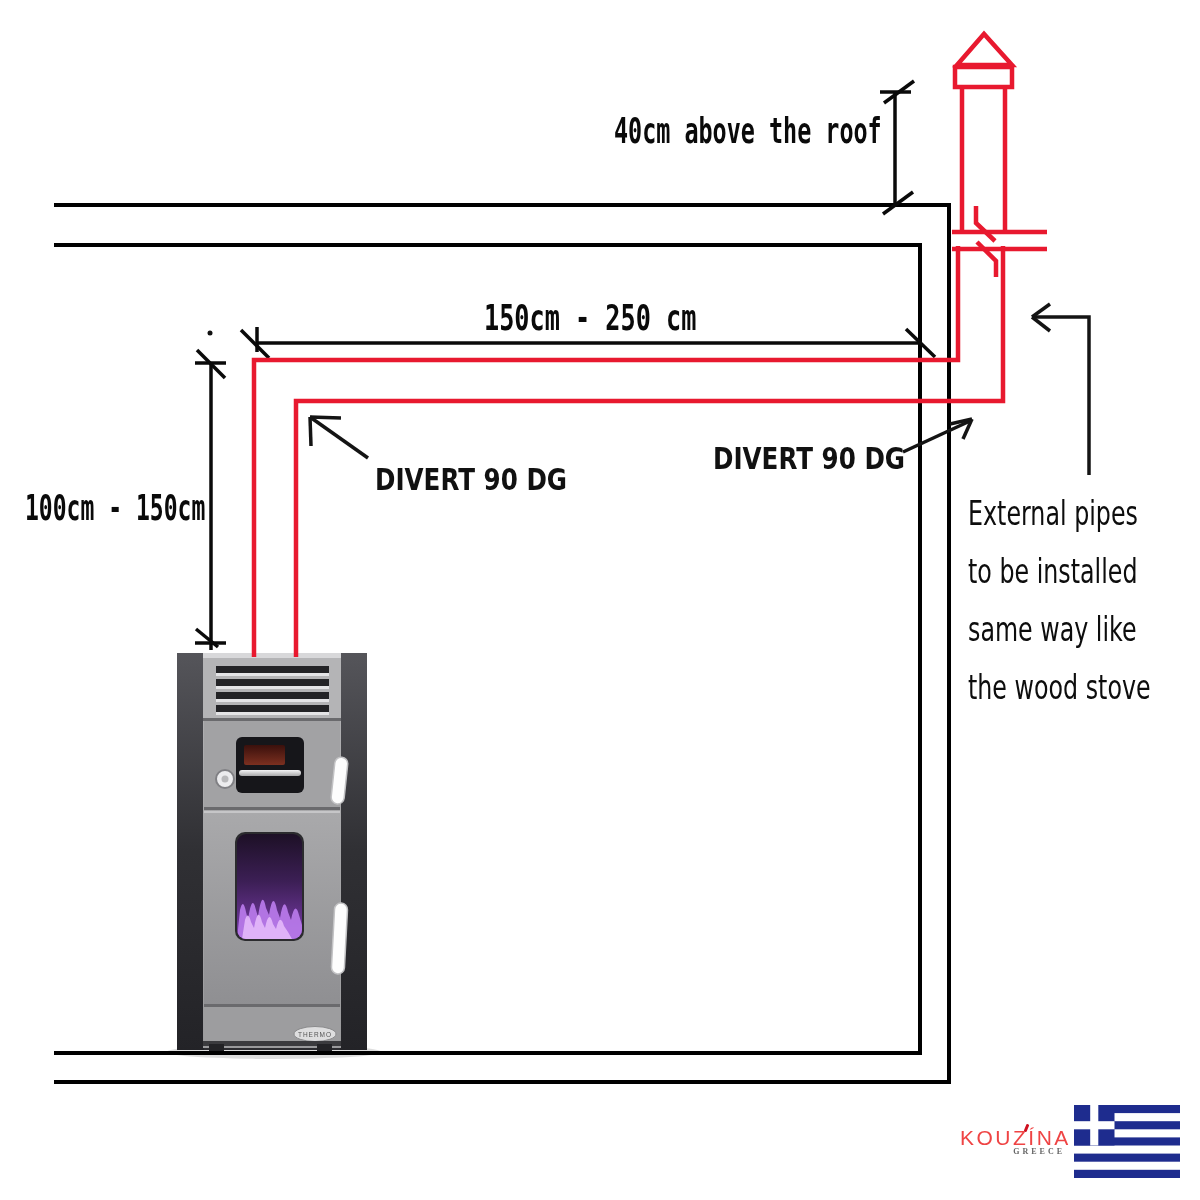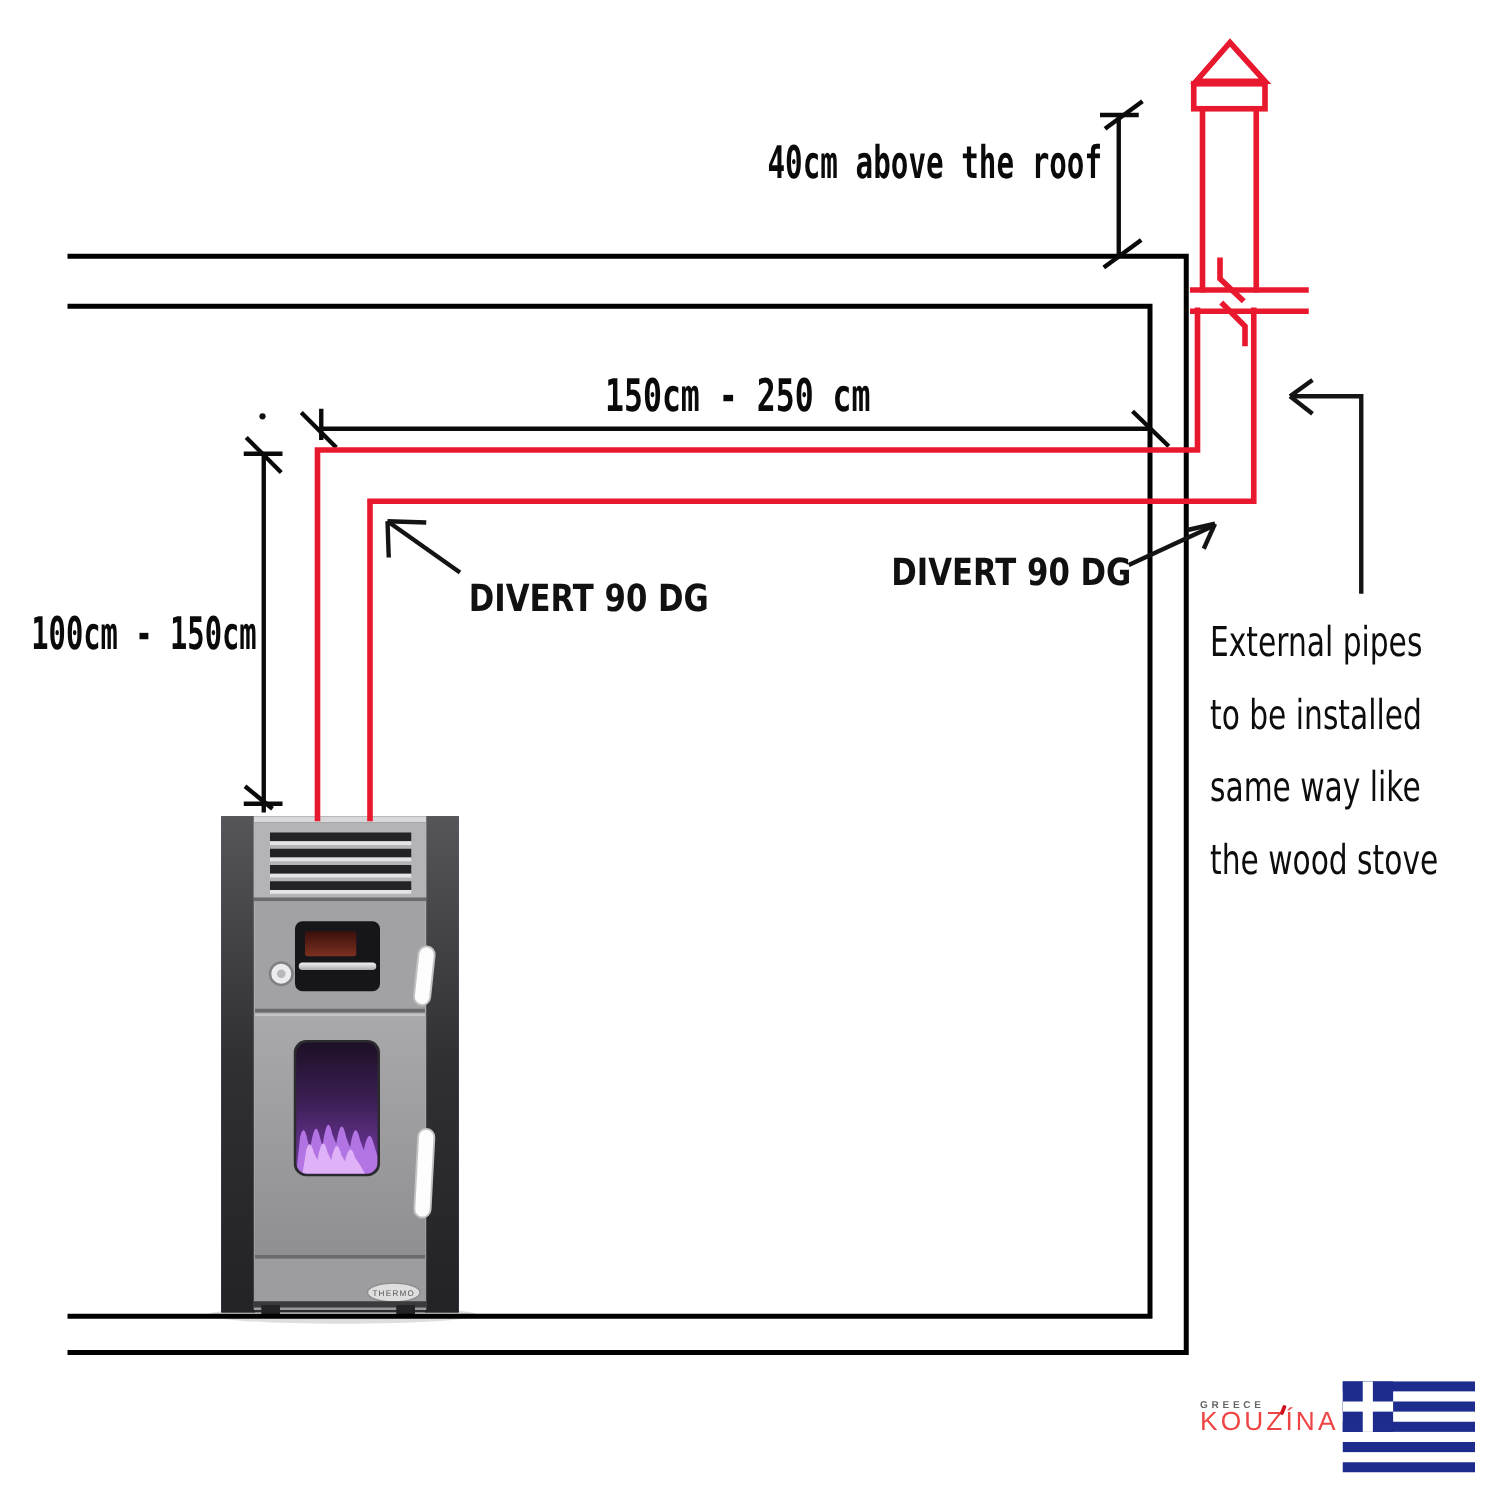--- a/index.html
+++ b/index.html
@@ -12,21 +12,21 @@
   .note{font-family:"DejaVu Sans", sans-serif;font-size:33px;line-height:58px;color:#0d0d0d;
         transform:scaleX(0.72);}
   .dim-roof{left:602px;top:110px;transform:scaleX(0.65);}
   .dim-horiz{left:472px;top:297px;transform:scaleX(0.70);}
   .dim-vert{left:13px;top:487px;transform:scaleX(0.64);}
   .divert1{left:363px;top:462px;transform:scaleX(0.82);}
   .divert2{left:701px;top:441px;transform:scaleX(0.82);}
   .note-block{left:956px;top:485px;}
   .brand{left:948px;top:1126px;font-family:"Liberation Sans", sans-serif;font-size:21px;
          letter-spacing:2.5px;color:#ef4444;font-weight:400;}
-  .brand-sub{left:948px;top:1119px;width:105px;font-family:Liberation Sans, sans-serif;
+  .brand-sub{left:948px;top:1147px;width:105px;text-align:right;font-family:Liberation Serif, serif;
          font-size:8px;letter-spacing:3px;color:#666;font-weight:bold;}
   .accent{position:absolute;left:1013px;top:1124px;width:3px;height:8px;background:#cf1020;
           transform:rotate(22deg);border-radius:1px;}
 </style>
 </head>
 <body>
 
 <div class="stage">
 
   <svg width="1200" height="1200" viewBox="0 0 1200 1200">

